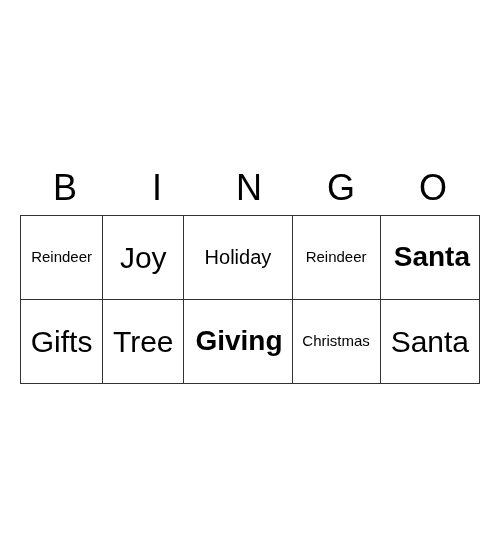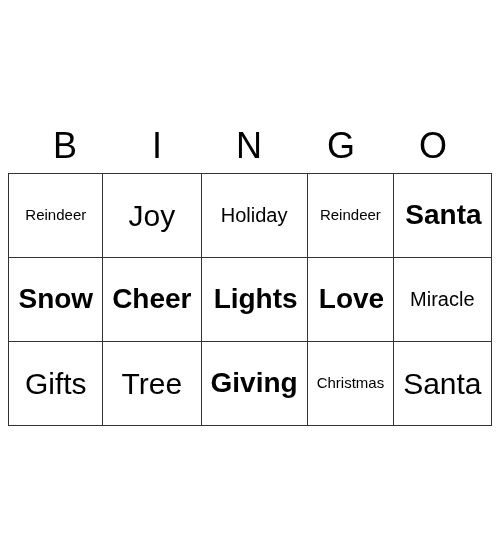--- a/index.html
+++ b/index.html
@@ -101,37 +101,20 @@
           </td>
           <td>
             <span class="cell-text size-sm">Reindeer</span>
           </td>
           <td>
             <span class="cell-text size-lg">Santa</span>
           </td>
         </tr>
         <tr>
           <td>
-            <span class="cell-text size-lg">Snow</span>
-          </td>
-          <td>
-            <span class="cell-text size-lg">Cheer</span>
-          </td>
-          <td>
-            <span class="cell-text size-lg">Lights</span>
-          </td>
-          <td>
-            <span class="cell-text size-lg">Love</span>
-          </td>
-          <td>
-            <span class="cell-text size-md">Miracle</span>
-          </td>
-        </tr>
-        <tr>
-          <td>
             <span class="cell-text size-xl">Gifts</span>
           </td>
           <td>
             <span class="cell-text size-xl">Tree</span>
           </td>
           <td>
             <span class="cell-text size-lg">Giving</span>
           </td>
           <td>
             <span class="cell-text size-sm">Christmas</span>

